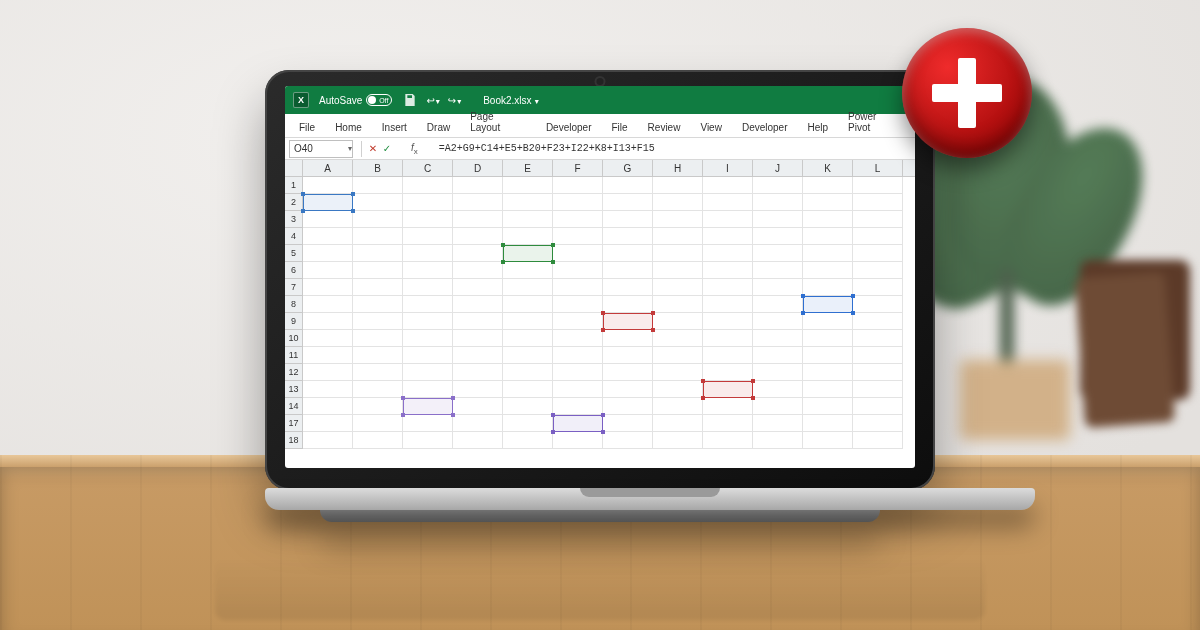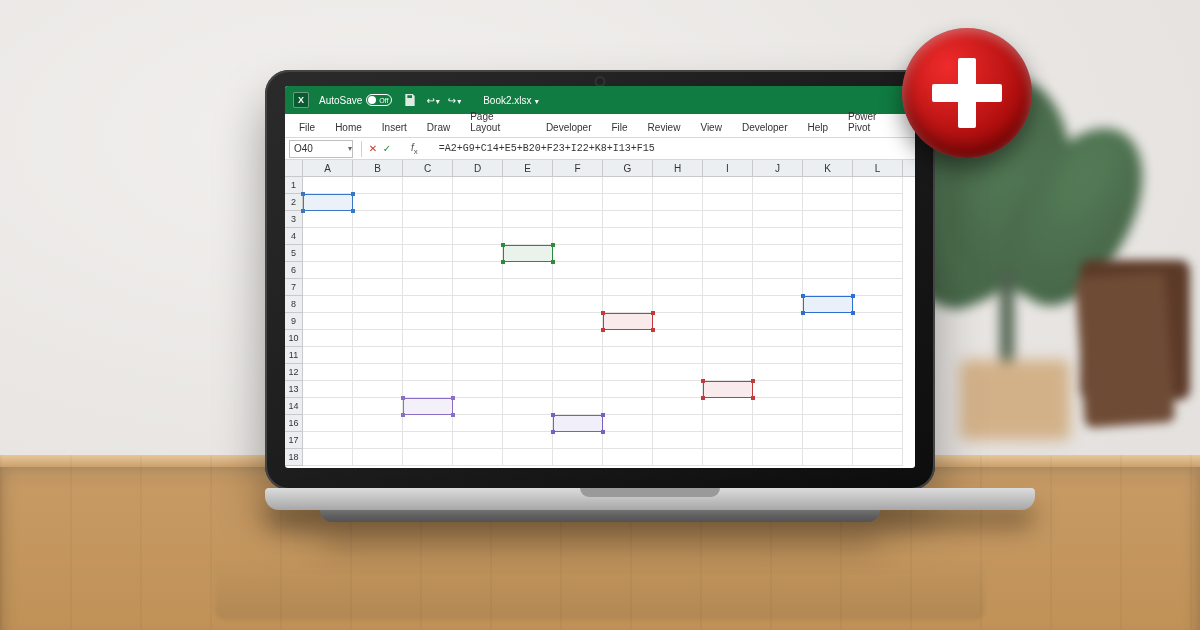--- a/index.html
+++ b/index.html
@@ -454,35 +454,20 @@
               <div class="cell"></div>
               <div class="cell"></div>
               <div class="cell"></div>
               <div class="cell"></div>
               <div class="cell"></div>
               <div class="cell"></div>
               <div class="cell"></div>
               <div class="cell"></div>
             </div>
             <div class="row">
-              <div class="rh">16</div>
-              <div class="cell"></div>
-              <div class="cell"></div>
-              <div class="cell"></div>
-              <div class="cell"></div>
-              <div class="cell"></div>
-              <div class="cell"></div>
-              <div class="cell"></div>
-              <div class="cell"></div>
-              <div class="cell"></div>
-              <div class="cell"></div>
-              <div class="cell"></div>
-              <div class="cell"></div>
-            </div>
-            <div class="row">
               <div class="rh">17</div>
               <div class="cell"></div>
               <div class="cell"></div>
               <div class="cell"></div>
               <div class="cell"></div>
               <div class="cell"></div>
               <div class="cell"></div>
               <div class="cell"></div>
               <div class="cell"></div>
               <div class="cell"></div>

